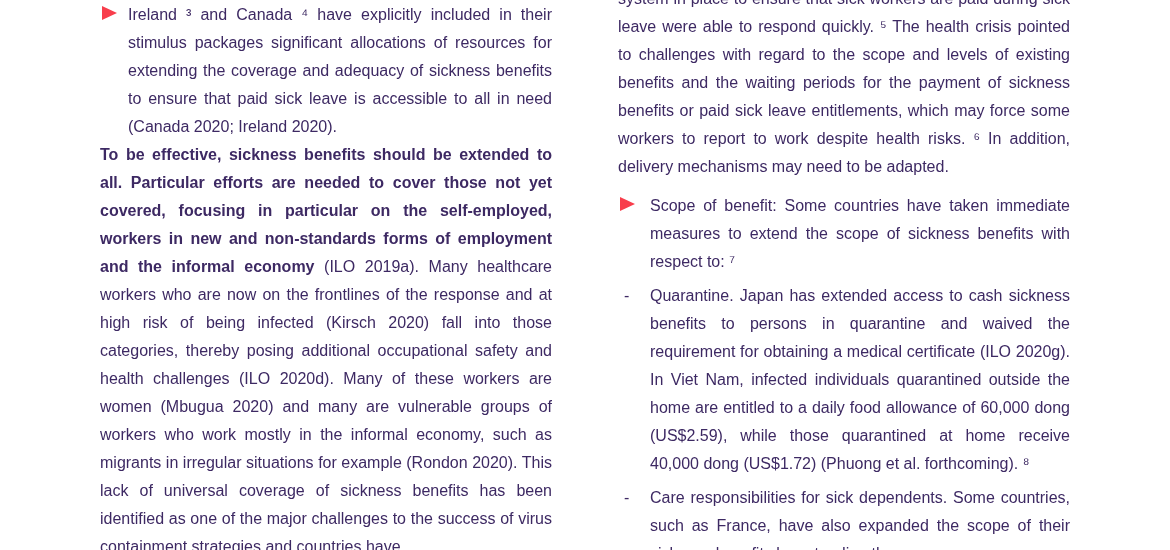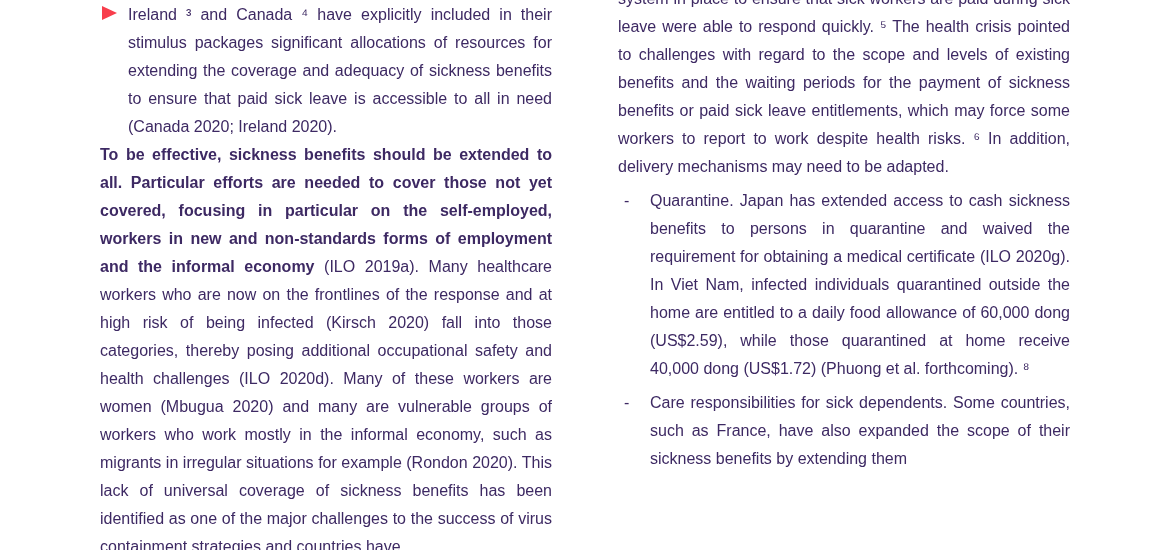--- a/index.html
+++ b/index.html
@@ -68,20 +68,26 @@
       <p class="text">Ireland ³ and Canada ⁴ have explicitly included in their stimulus packages significant allocations of resources for extending the coverage and adequacy of sickness benefits to ensure that paid sick leave is accessible to all in need (Canada 2020; Ireland 2020).</p>
     </div>
 
     <p class="mt-para para-bold-lead"><span class="lead">To be effective, sickness benefits should be extended to all. Particular efforts are needed to cover those not yet covered, focusing in particular on the self-employed, workers in new and non-standards forms of employment and the informal economy</span><span> (ILO 2019a). Many healthcare workers who are now on the frontlines of the response and at high risk of being infected (Kirsch 2020) fall into those categories, thereby posing additional occupational safety and health challenges (ILO 2020d). Many of these workers are women (Mbugua 2020) and many are vulnerable groups of workers who work mostly in the informal economy, such as migrants in irregular situations for example (Rondon 2020). This lack of universal coverage of sickness benefits has been identified as one of the major challenges to the success of virus containment strategies and countries have</span></p>
   </div>
 
   <div class="col col-right">
 
     <p>system in place to ensure that sick workers are paid during sick leave were able to respond quickly. ⁵ The health crisis pointed to challenges with regard to the scope and levels of existing benefits and the waiting periods for the payment of sickness benefits or paid sick leave entitlements, which may force some workers to report to work despite health risks. ⁶ In addition, delivery mechanisms may need to be adapted.</p>
 
+    <div class="item mt-bullet">
+      <span class="marker-right">
+        <span class="triangle"></span>
+      </span>
+      <p class="text">Scope of benefit: Some countries have taken immediate measures to extend the scope of sickness benefits with respect to: ⁷</p>
+    </div>
 
     <div class="item mt-dash">
       <span class="marker-right">
         <span class="dash-glyph">-</span>
       </span>
       <p class="text">Quarantine. Japan has extended access to cash sickness benefits to persons in quarantine and waived the requirement for obtaining a medical certificate (ILO 2020g). In Viet Nam, infected individuals quarantined outside the home are entitled to a daily food allowance of 60,000 dong (US$2.59), while those quarantined at home receive 40,000 dong (US$1.72) (Phuong et al. forthcoming). ⁸</p>
     </div>
 
     <div class="item mt-dash">
       <span class="marker-right">

